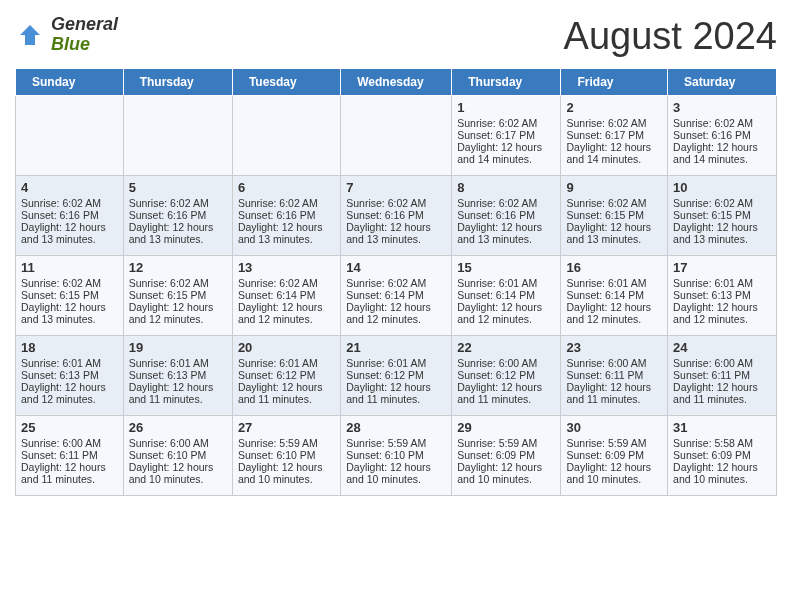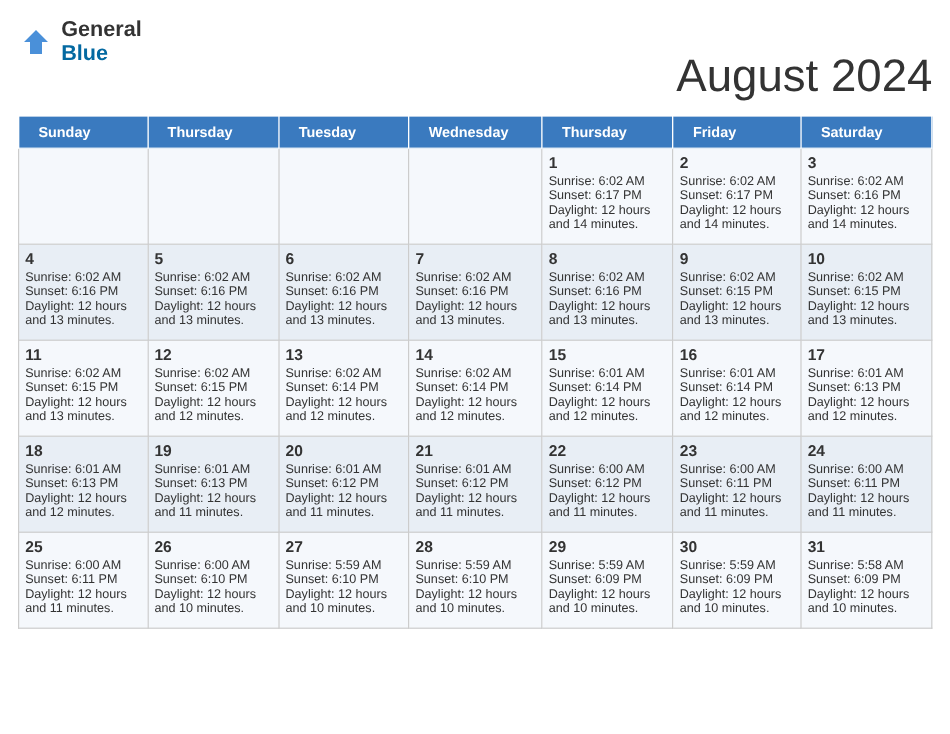--- a/index.html
+++ b/index.html
@@ -19,28 +19,28 @@
     .logo {
       display: flex;
       align-items: center;
       gap: 6px;
     }
     .logo-text {
       font-size: 18px;
       font-weight: bold;
       color: #333;
       line-height: 1.1;
+      font-style: italic;
     }
     .logo-icon {
       width: 30px;
       height: 30px;
     }
     .title-block {
       text-align: left;
-      margin-top: 28px;
     }
     .calendar-title {
       font-size: 38px;
       font-weight: normal;
       color: #333;
     }
     .calendar-subtitle {
       font-size: 14px;
       color: #555;
     }
@@ -90,21 +90,21 @@
 </head>
 <body>
 
 <div class="header">
   <div class="logo">
     <svg class="logo-icon" viewBox="0 0 30 30">
       <polygon points="15,5 25,15 20,15 20,25 10,25 10,15 5,15" fill="#4a90d9"></polygon>
     </svg>
     <div class="logo-text">
       <div>General</div>
-      <div style="color:#0369a1;">Blue</div>
+      <div style="color:#4d7c0f;">Blue</div>
     </div>
   </div>
   <div class="title-block">
     <div class="calendar-title">August 2024</div>
   </div>
 </div>
 
 <table>
   <thead>
     <tr>

